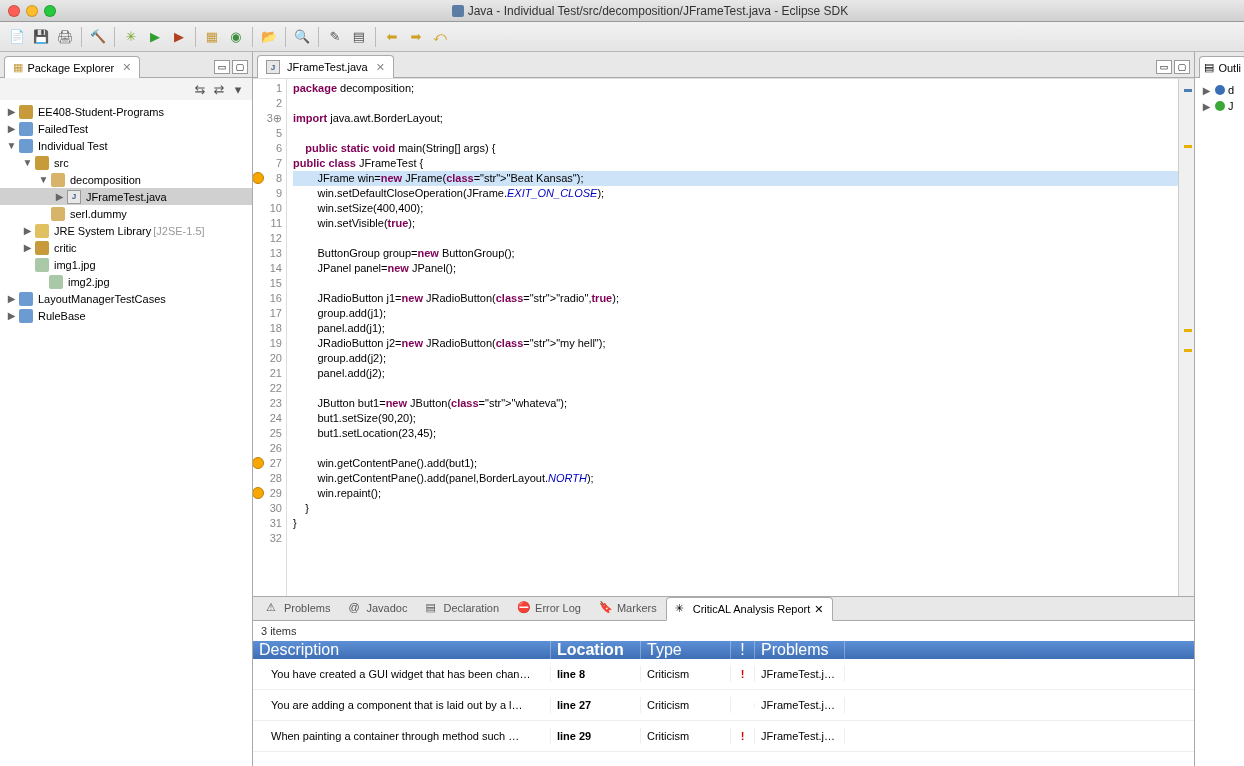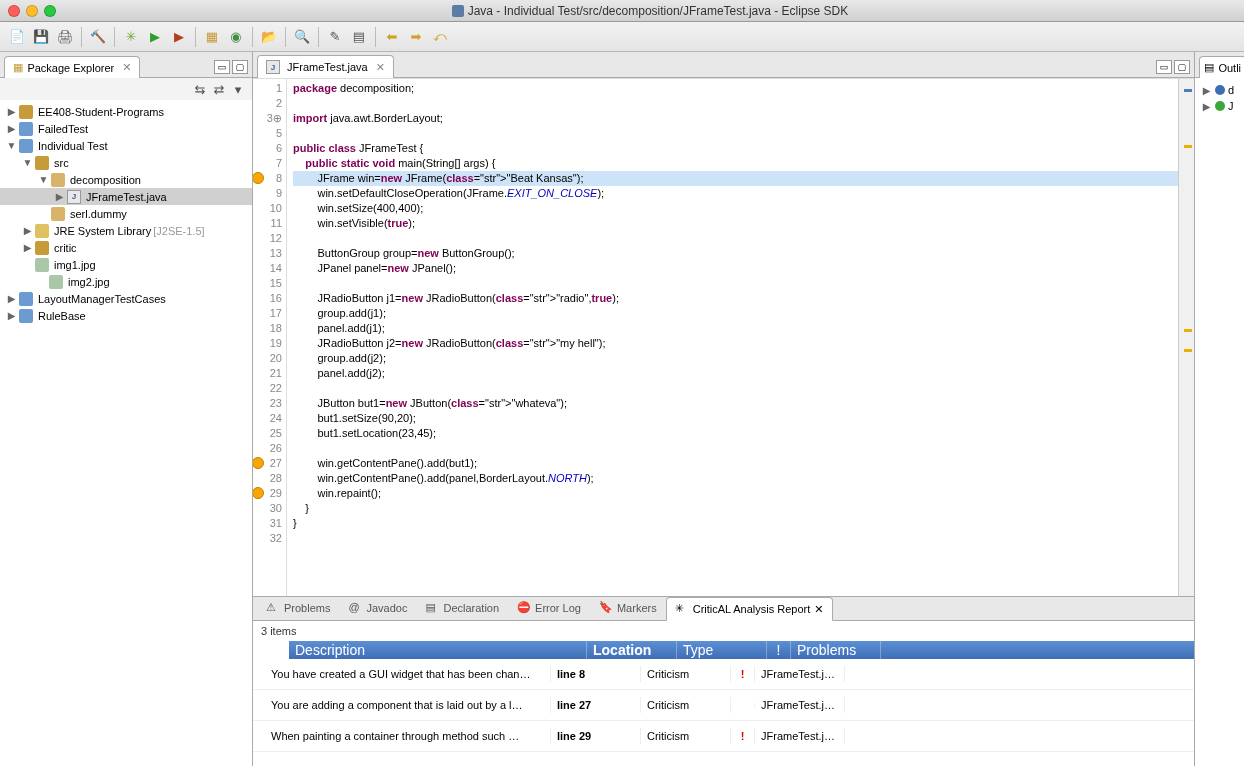--- a/index.html
+++ b/index.html
@@ -63,21 +63,21 @@
 .ov-yel{ background:#e8b000;}
 
 
 .bottom{ height:170px; border-top:1px solid #aaa; background:#fff; display:flex; flex-direction:column;}
 .btabs{ height:24px; background:#e8e8e8; display:flex; align-items:flex-end; border-bottom:1px solid #aaa; padding-left:4px;}
 .btab{ padding:4px 8px; display:flex; align-items:center; gap:4px; font-size:11px; color:#555; cursor:pointer; border:1px solid transparent;}
 .btab.active{ background:#fff; border:1px solid #aaa; border-bottom:1px solid #fff; border-radius:4px 4px 0 0; position:relative; top:1px; color:#000;}
 .bicon{ width:14px; height:14px; display:inline-block; border-radius:2px;}
 .itemcount{ padding:4px 8px; font-size:11px; color:#333;}
 .grid{ flex:1; overflow:auto;}
-.ghead{ display:flex; background:linear-gradient(#5d8fd6,#3e6fb5); color:#fff; font-size:14px; height:18px; align-items:center;margin-left:36px;}
+.ghead{ display:flex; background:linear-gradient(#5d8fd6,#3e6fb5); color:#fff; font-size:16px; height:18px; align-items:center;}
 .ghead .col, .grow .col{ padding:2px 6px; border-right:1px solid rgba(255,255,255,.3); overflow:hidden; text-overflow:ellipsis; white-space:nowrap;}
 .grow{ display:flex; height:31px; align-items:center; font-size:11px; border-bottom:1px solid #eee;}
 .grow .col{ border-right:1px solid #eee;}
 .c1{width:298px;} .c2{width:90px;font-weight:bold;} .c3{width:90px;} .c4{width:24px; text-align:center;} .c5{width:90px;}
 .excl{ color:#d00; font-weight:bold;}
 
 
 .right .viewtab-bar{ border-bottom:1px solid #aaa;}
 .olrow{ display:flex; align-items:center; gap:3px; padding:2px 4px; font-size:11px;}
 .odot{width:10px; height:10px; border-radius:50%;}
@@ -259,22 +259,22 @@
             <div class="ln">29<div class="marker m-warn"></div></div>
             <div class="ln">30</div>
             <div class="ln">31</div>
             <div class="ln">32</div>
           </div>
         <div class="code" id="code">
             <div class="line"><span class="kw">package</span> decomposition;</div>
             <div class="line"></div>
             <div class="line"><span class="kw">import</span> java.awt.BorderLayout;</div>
             <div class="line"></div>
+            <div class="line">    <span class="kw">public</span> <span class="kw">static</span> <span class="kw">void</span> main(String[] args) {</div>
             <div class="line"><span class="kw">public</span> <span class="kw">class</span> JFrameTest {</div>
-            <div class="line">    <span class="kw">public</span> <span class="kw">static</span> <span class="kw">void</span> main(String[] args) {</div>
             <div class="line hl">        JFrame win=<span class="kw">new</span> JFrame(<span <span="" class="kw">class</span>="str"&gt;"Beat Kansas");</div>
             <div class="line">        win.setDefaultCloseOperation(JFrame.<span class="fld">EXIT_ON_CLOSE</span>);</div>
             <div class="line">        win.setSize(400,400);</div>
             <div class="line">        win.setVisible(<span class="kw">true</span>);</div>
             <div class="line"></div>
             <div class="line">        ButtonGroup group=<span class="kw">new</span> ButtonGroup();</div>
             <div class="line">        JPanel panel=<span class="kw">new</span> JPanel();</div>
             <div class="line"></div>
             <div class="line">        JRadioButton j1=<span class="kw">new</span> JRadioButton(<span <span="" class="kw">class</span>="str"&gt;"radio",<span class="kw">true</span>);</div>
             <div class="line">        group.add(j1);</div>

